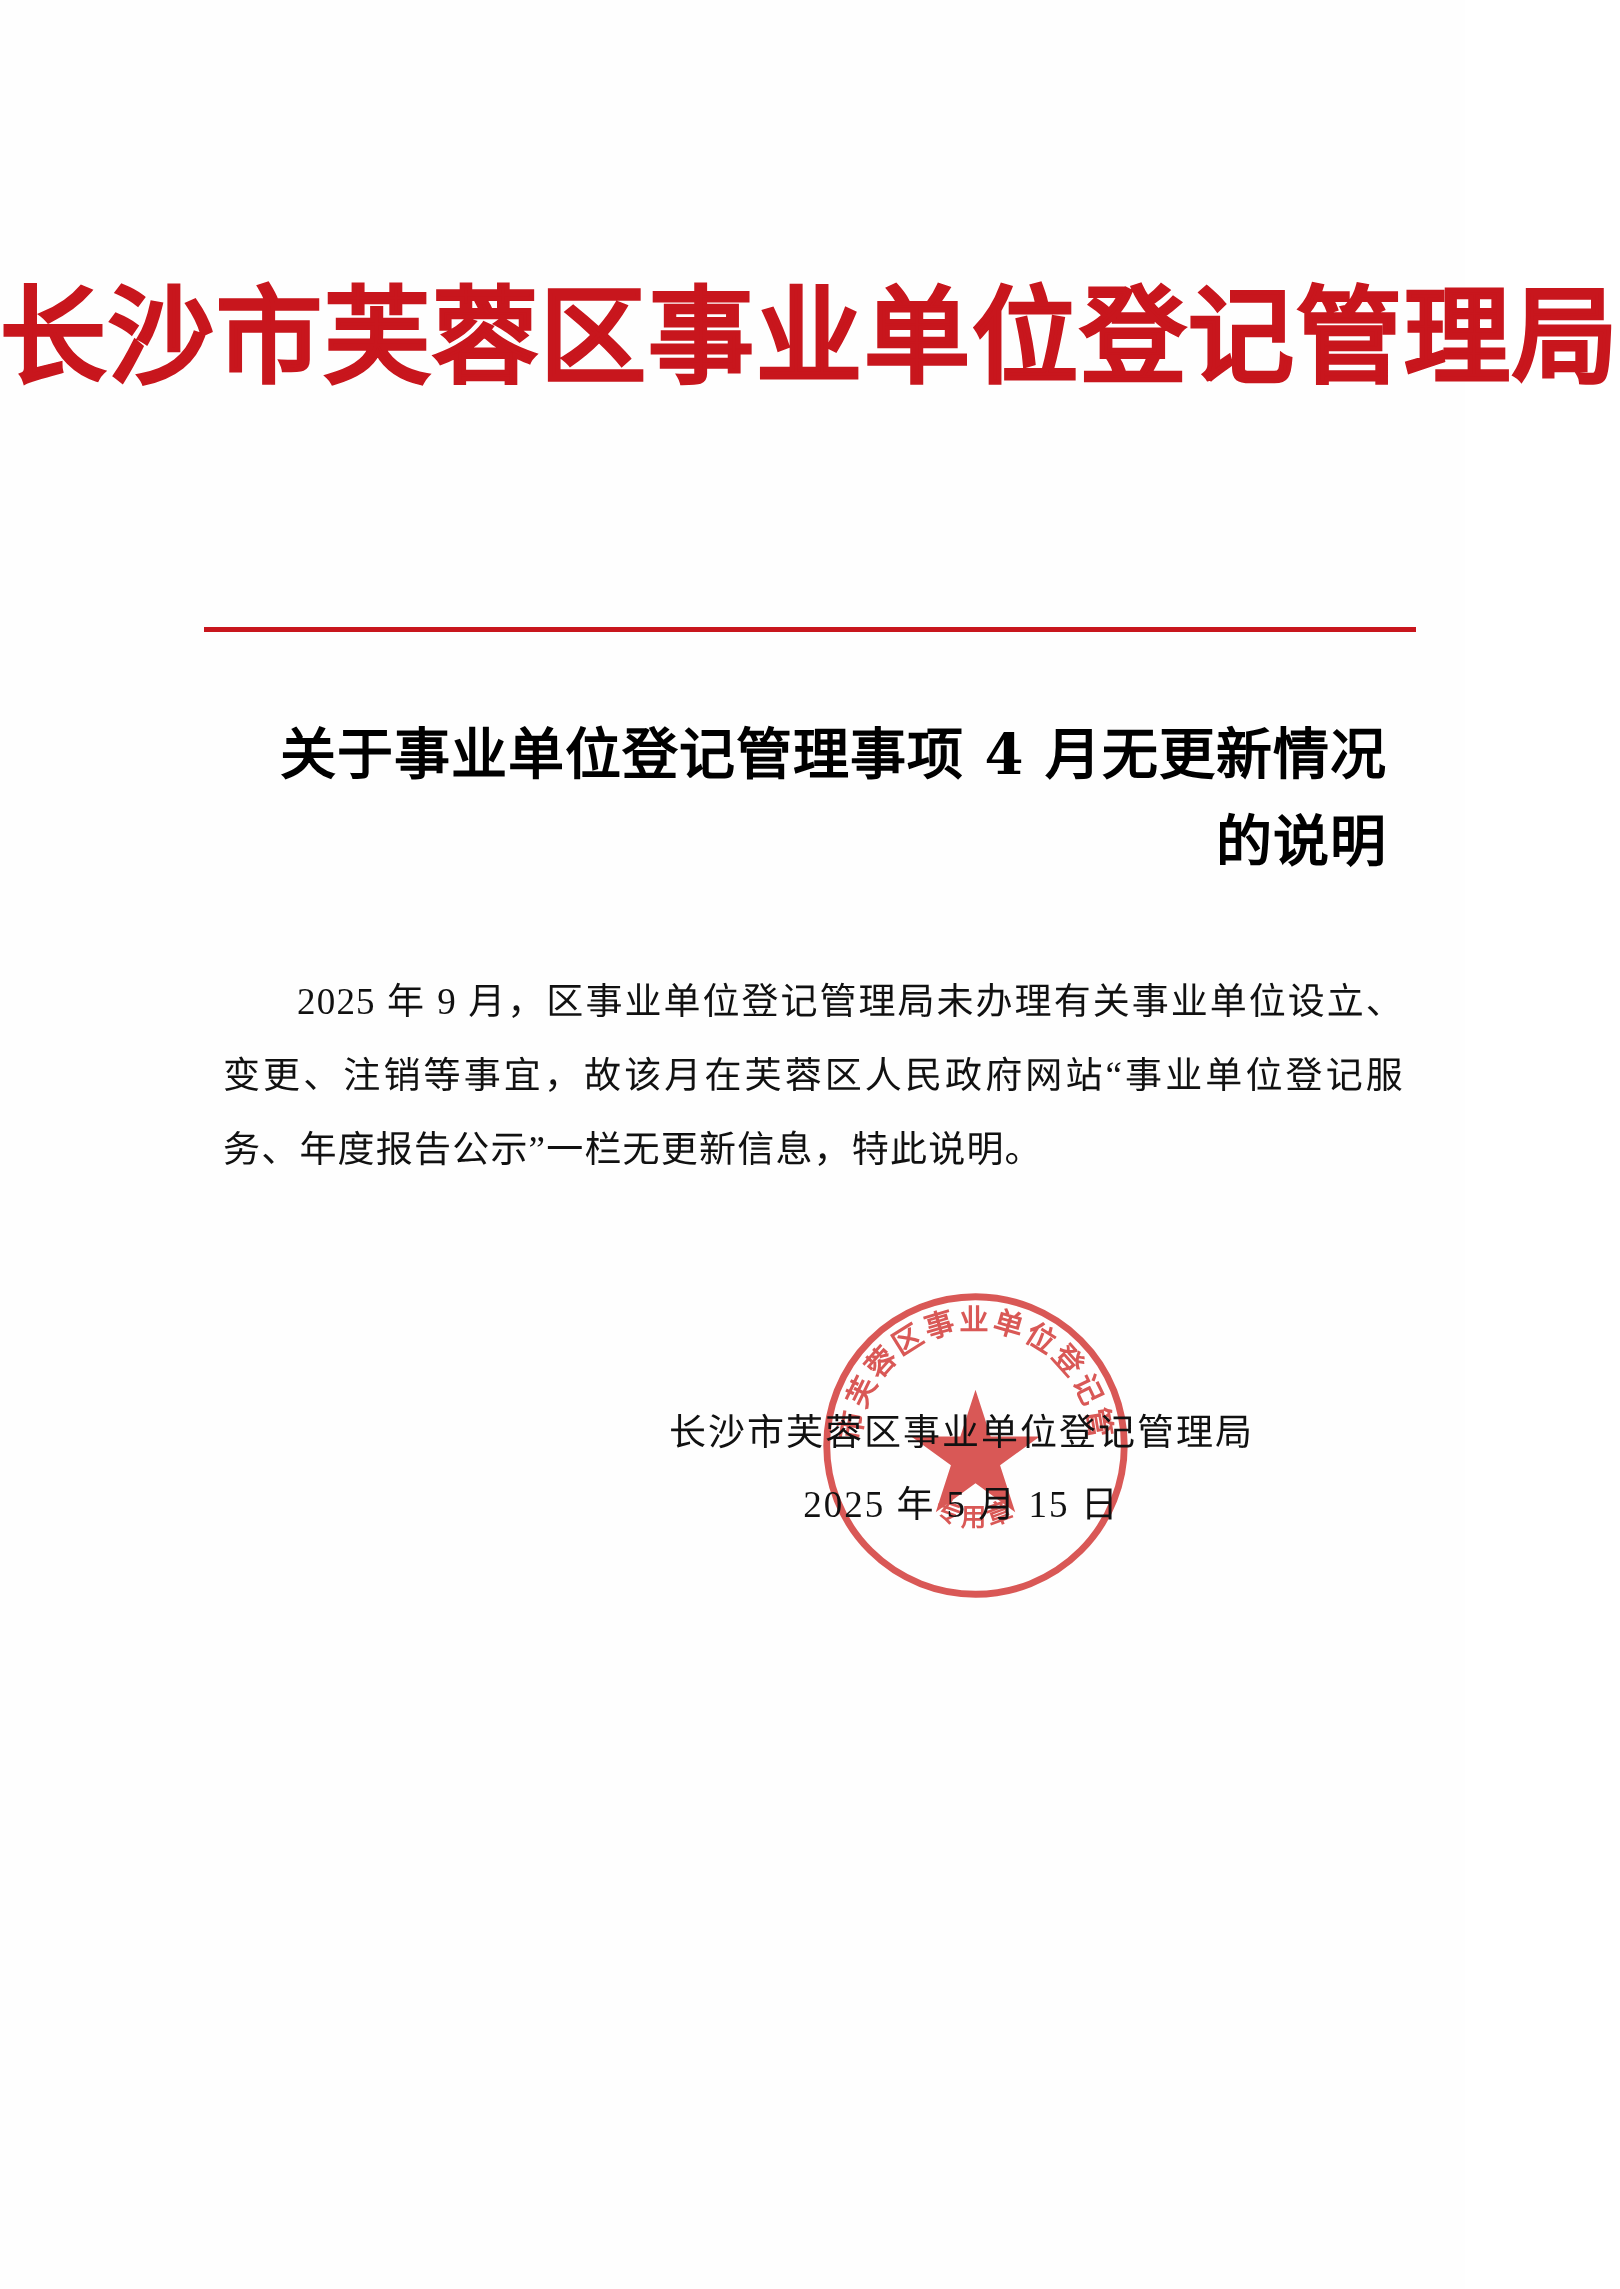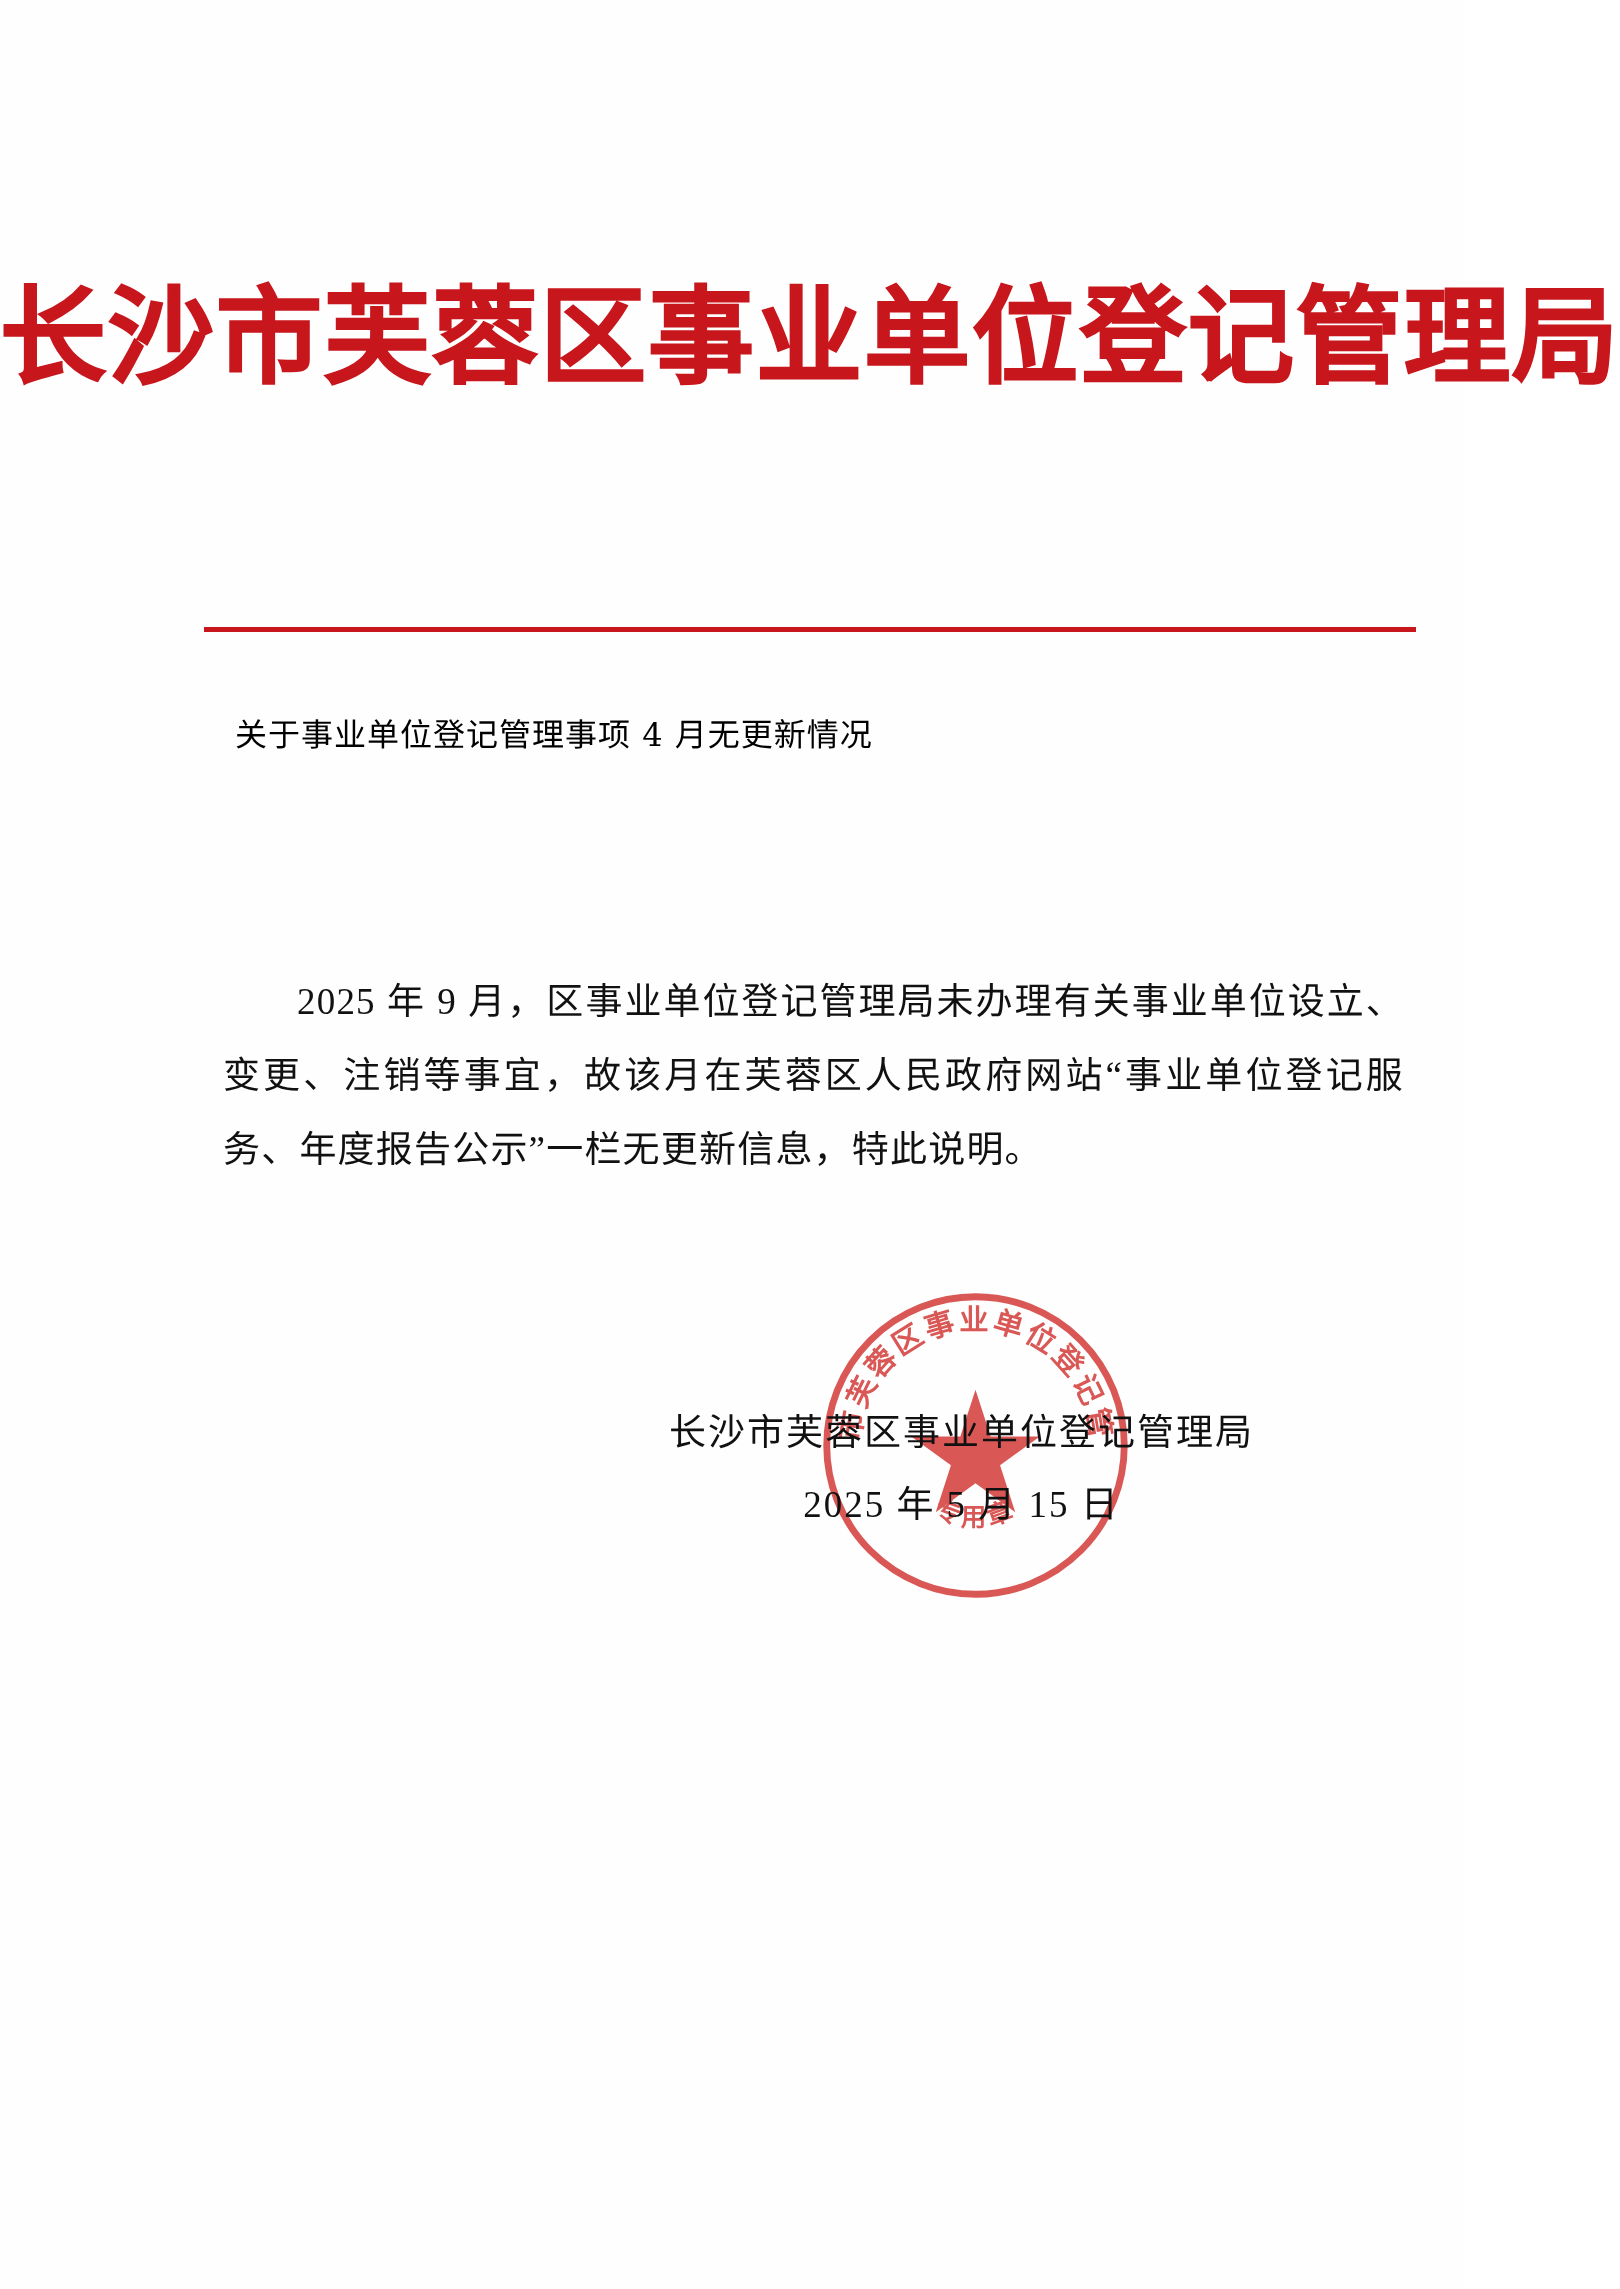--- a/index.html
+++ b/index.html
@@ -51,24 +51,24 @@
     height: 4.9px;
     background: #c8161d;
   }
 
   
   .doc-title {
     position: absolute;
     left: 235px;
     top: 711px;
     width: 1152px;
-    text-align: left;
+    text-align: right;
     font-family: "DejaVu Serif", "Liberation Serif", serif;
-    font-weight: normal;
-    font-size: 32px;
+    font-weight: bold;
+    font-size: 56px;
     line-height: 1.55;
     letter-spacing: 1px;
     color: #000000;
   }
 
   
   .body-text {
     position: absolute;
     left: 223px;
     top: 965px;
@@ -118,20 +118,21 @@
 <div class="page">
 
   <div class="letterhead">
     <div class="letterhead-title">长沙市芙蓉区事业单位登记管理局</div>
   </div>
 
   <div class="rule"></div>
 
   <div class="doc-title">
     <div>关于事业单位登记管理事项 4 月无更新情况</div>
+    <div>的说明</div>
   </div>
 
   <div class="body-text">
     <p>2025 年 9 月，区事业单位登记管理局未办理有关事业单位设立、变更、注销等事宜，故该月在芙蓉区人民政府网站“事业单位登记服务、年度报告公示”一栏无更新信息，特此说明。</p>
   </div>
 
   <div class="seal">
     <svg width="323" height="323" viewBox="0 0 330 330" xmlns="http://www.w3.org/2000/svg">
       <g fill="none" stroke="#d4423f" stroke-width="7">
         <circle cx="165" cy="165" r="152"></circle>

